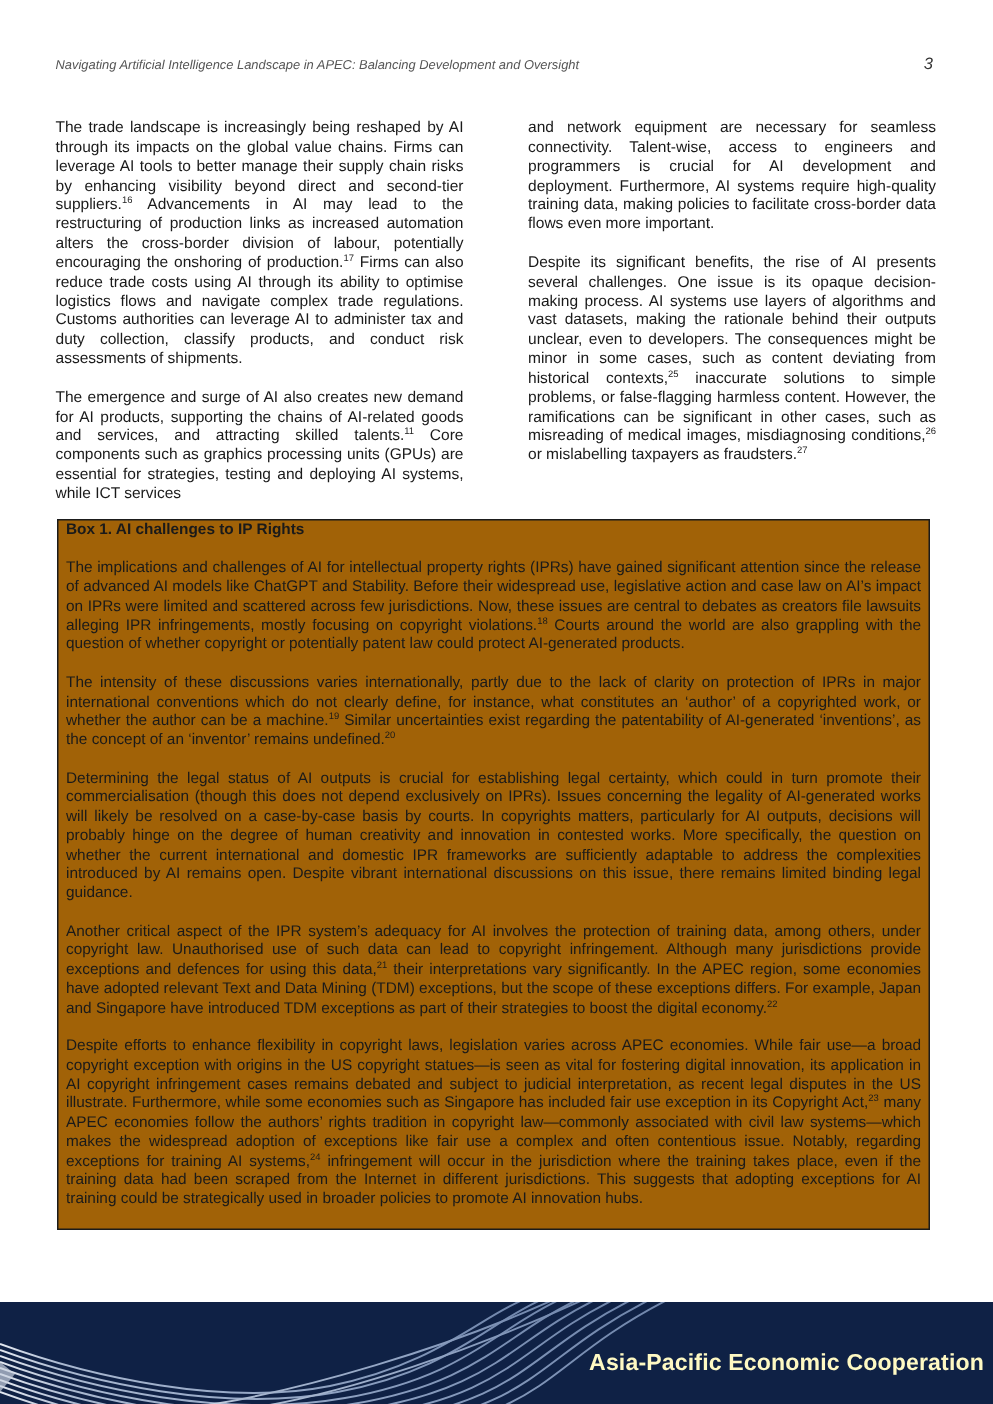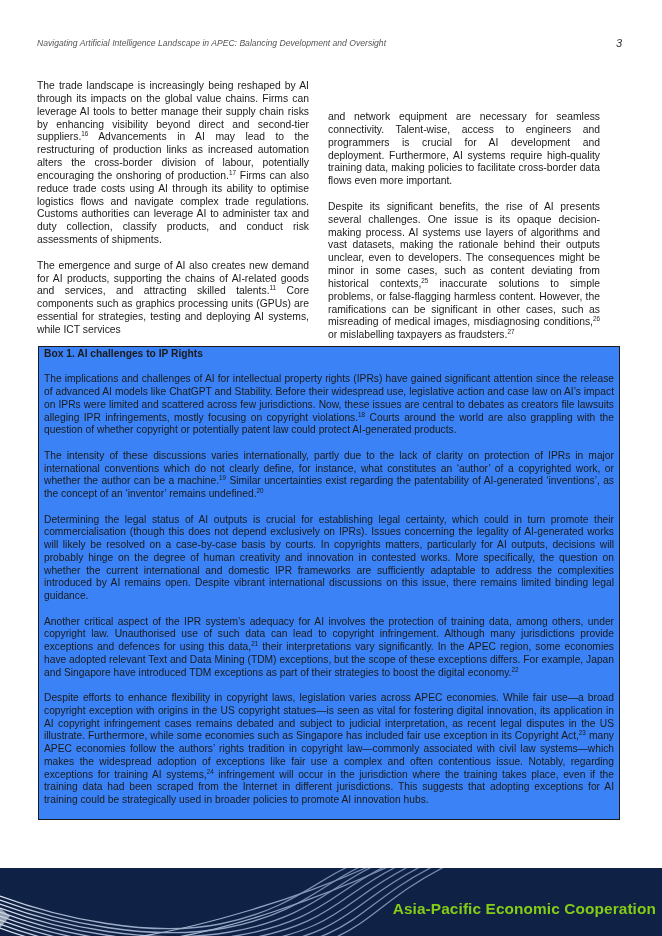--- a/index.html
+++ b/index.html
@@ -15,40 +15,40 @@
   .page-number {
     position: absolute; right: 40px; top: 37px;
     font-size: 11px; font-style: italic; color: #333;
   }
   .col {
     position: absolute; top: 80px; width: 272px;
     font-size: 10.35px; line-height: 12.85px; text-align: justify;
     hyphens: none;
   }
   .col-left { left: 37px; }
-  .col-right { left: 328px; margin-top: 31px; }
+  .col-right { left: 352px; }
   .col p { margin: 0 0 12.8px 0; }
   sup { font-size: 6.3px; line-height: 0; vertical-align: 4px; }
   .box {
     position: absolute; left: 38px; top: 346px; width: 582px; height: 474px;
     box-sizing: border-box;
-    background: #3b82f6; border: 1.2px solid #1b1b1b;
+    background: #a16207; border: 1.2px solid #1b1b1b;
     padding: 1px 5px 0 5px;
     font-size: 10.25px; line-height: 12.75px; text-align: justify;
   }
   .box-title { font-weight: bold; margin: 0 0 12.5px 0; }
   .box p { margin: 0 0 12.75px 0; }
   .footer {
     position: absolute; left: 0; top: 868px; width: 662px; height: 68px;
     background: #0f2145; overflow: hidden;
   }
   .footer svg { position: absolute; left: 0; top: 0; }
   .footer-text {
     position: absolute; right: 6px; top: 32px;
-    color: #84cc16; font-weight: bold; font-size: 15.4px; letter-spacing: 0.1px;
+    color: #fef9c3; font-weight: bold; font-size: 15.4px; letter-spacing: 0.1px;
   }
 </style>
 </head>
 <body>
 
 <div class="running-header">Navigating Artificial Intelligence Landscape in APEC: Balancing Development and Oversight</div>
 <div class="page-number">3</div>
 
 <div class="col col-left">
   <p><span>The trade landscape is increasingly being reshaped by AI through its impacts on the global value chains. Firms can leverage AI tools to better manage their supply chain risks by enhancing visibility beyond direct and second-tier suppliers.</span><sup>16</sup><span> Advancements in AI may lead to the restructuring of production links as increased automation alters the cross-border division of labour, potentially encouraging the onshoring of production.</span><sup>17</sup><span> Firms can also reduce trade costs using AI through its ability to optimise logistics flows and navigate complex trade regulations. Customs authorities can leverage AI to administer tax and duty collection, classify products, and conduct risk assessments of shipments.</span></p>

